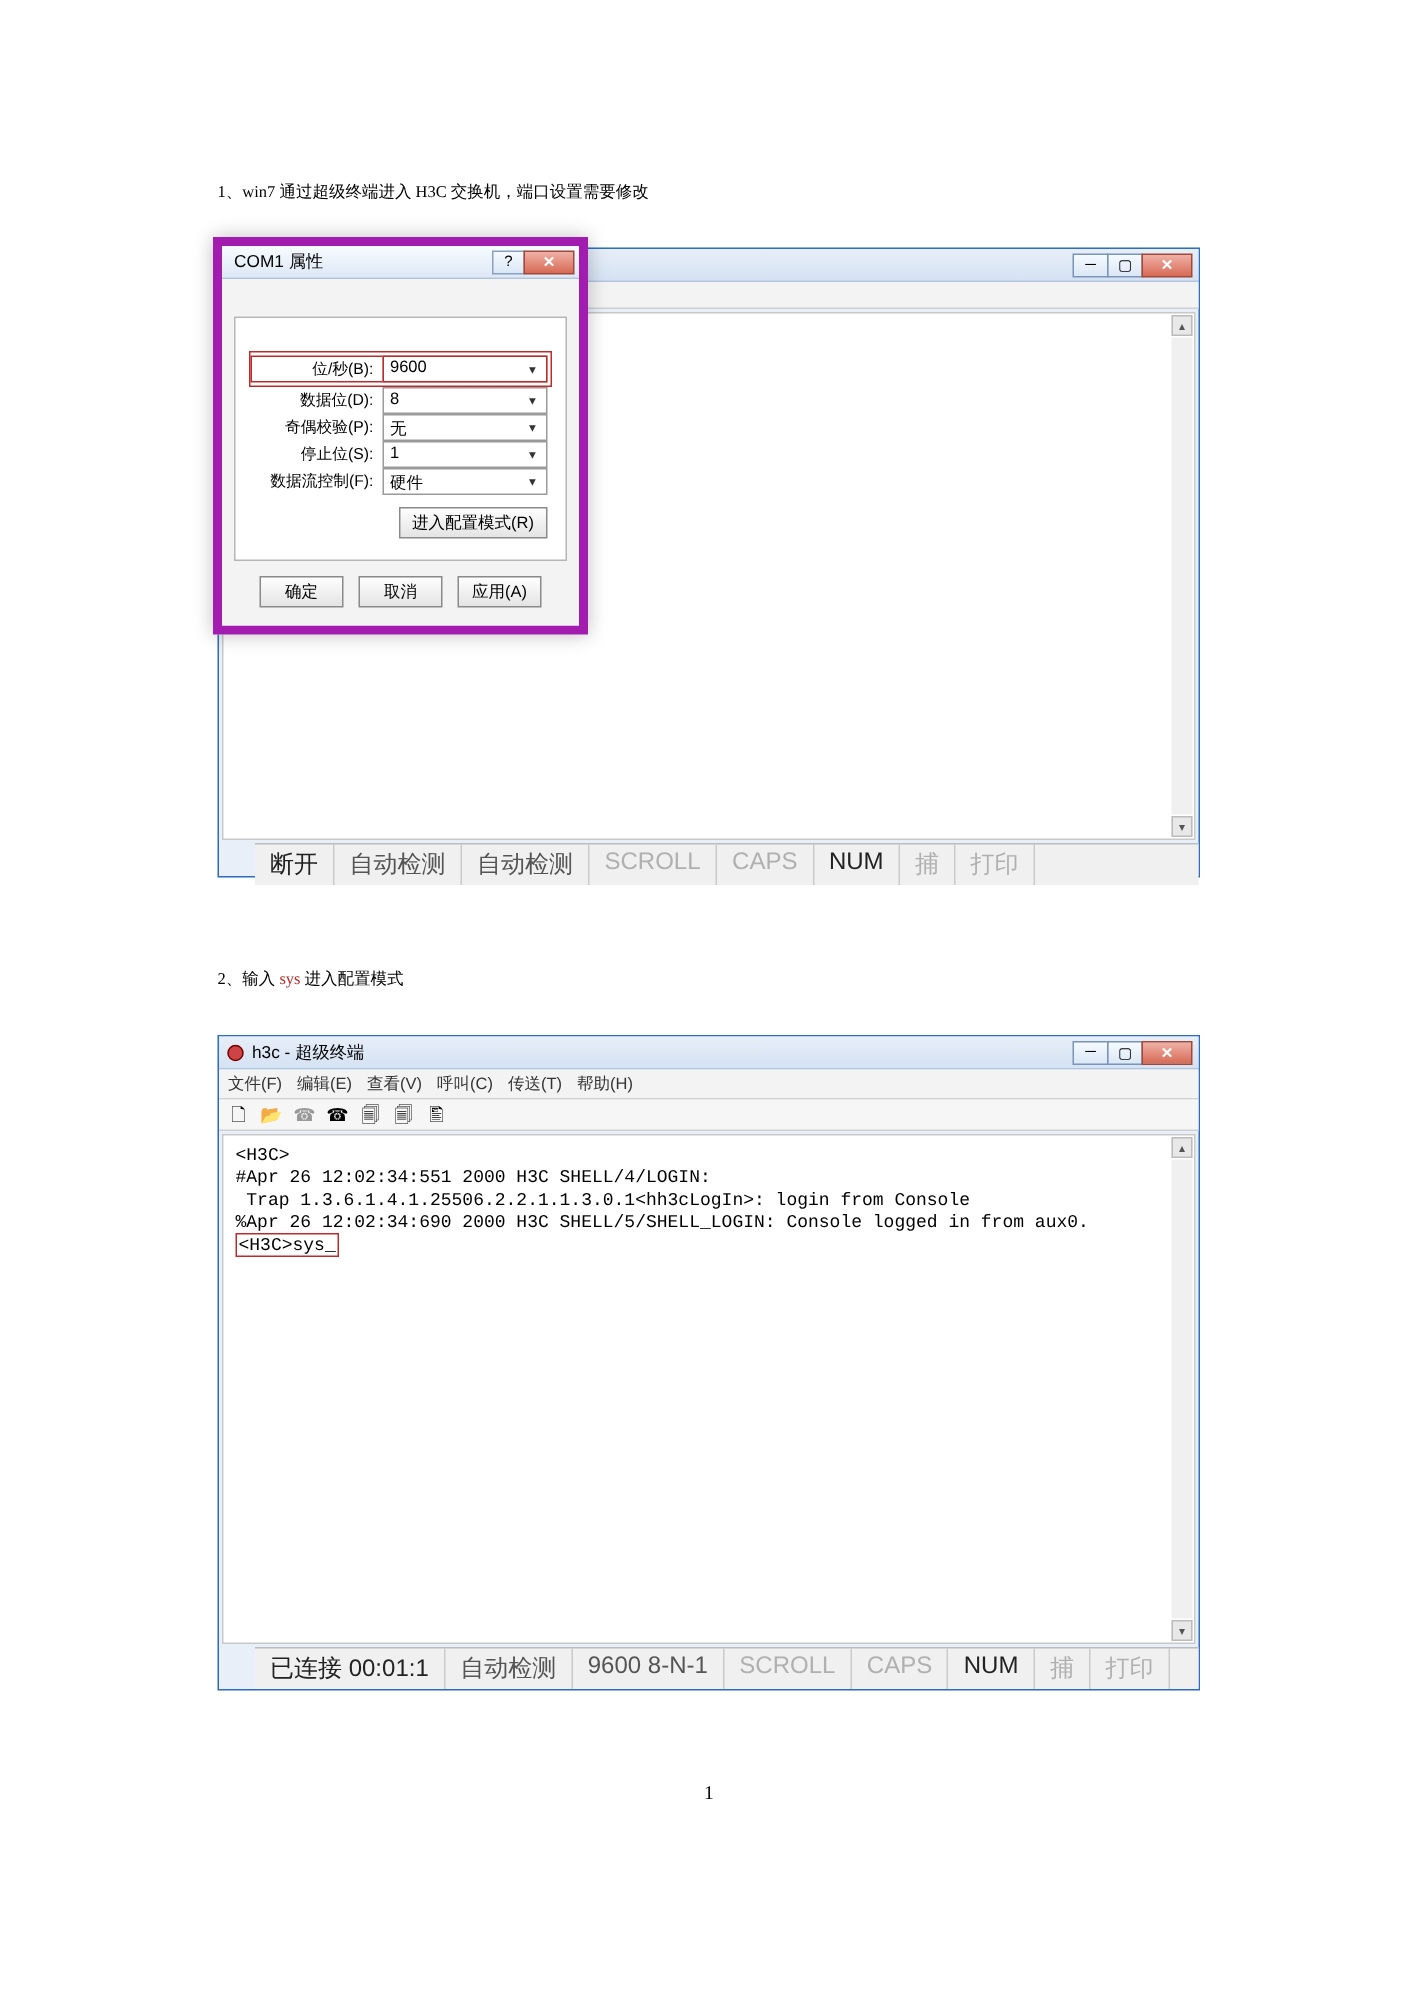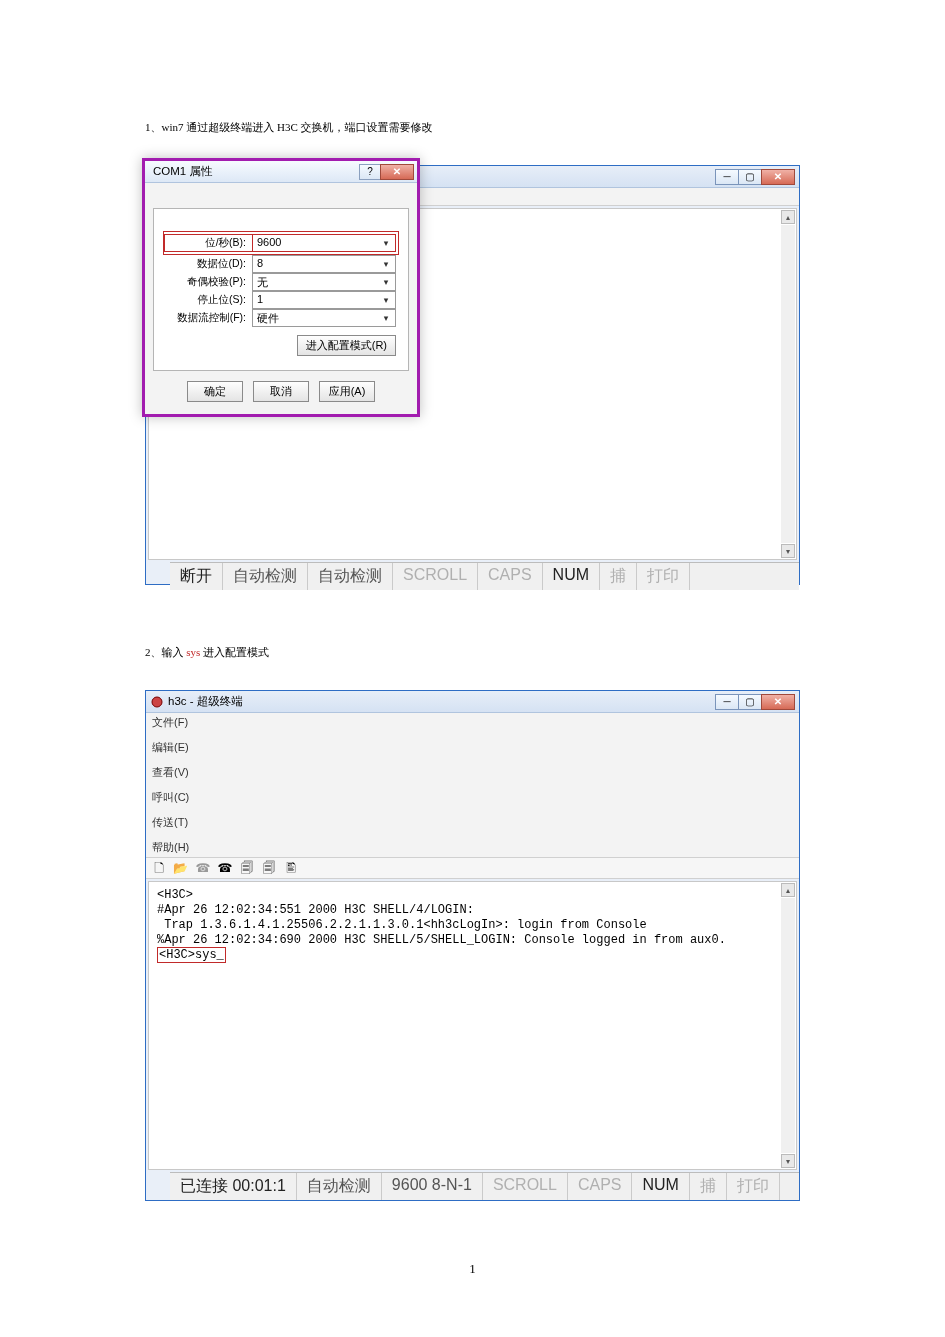--- a/index.html
+++ b/index.html
@@ -52,21 +52,20 @@
   }
   
   .menubar {
     background: #f3f3f3;
     border-bottom: 1px solid #d0d0d0;
     padding: 2px 6px;
     display: flex;
     gap: 10px;
     font-size: 11px;
     color: #333;
-    flex-direction: column;
   }
   .toolbar {
     background: #f6f6f6;
     border-bottom: 1px solid #d0d0d0;
     padding: 3px 6px;
     display: flex;
     gap: 8px;
     align-items: center;
   }
   .tool-ico {
@@ -121,22 +120,22 @@
     padding: 3px 10px;
     border-right: 1px solid #cacaca;
     white-space: nowrap;
   }
   .statusbar .cell.light { color: #b0b0b0; }
   .statusbar .cell.dark { color: #222; }
   
   .dialog {
     position: absolute;
     left: -4px; top: -8px;
-    width: 278px;
-    border: 3px solid #a21caf;
+    width: 250px;
+    border: 6px solid #a21caf;
     background: #f3f3f3;
     box-shadow: 0 0 12px rgba(0,0,0,.25);
     font-size: 11px;
   }
   .dlg-titlebar {
     height: 22px;
     background: linear-gradient(#f7fbff,#dde8f6);
     border-bottom: 1px solid #b0c4de;
     display: flex; align-items: center;
     padding: 0 3px 0 8px;
@@ -335,21 +334,21 @@
   <div class="toolbar">
     <span class="tool-ico">🗋</span>
     <span class="tool-ico">📂</span>
     <span class="tool-ico" style="color:#999">☎</span>
     <span class="tool-ico">☎</span>
     <span class="tool-ico">🗐</span>
     <span class="tool-ico">🗐</span>
     <span class="tool-ico">🖺</span>
   </div>
 
-  <div class="term-wrap" style="height:289px;">
+  <div class="term-wrap" style="height:340px;">
     <div class="term-text"><span>&lt;H3C&gt;</span>
 <span>#Apr 26 12:02:34:551 2000 H3C SHELL/4/LOGIN:</span>
 <span> Trap 1.3.6.1.4.1.25506.2.2.1.1.3.0.1&lt;hh3cLogIn&gt;: login from Console</span>
 <span>%Apr 26 12:02:34:690 2000 H3C SHELL/5/SHELL_LOGIN: Console logged in from aux0.</span>
 <span class="red-box">&lt;H3C&gt;sys_</span></div>
     <span class="scroll-up">▴</span>
     <div class="vscroll"></div>
     <span class="scroll-dn">▾</span>
   </div>
 

